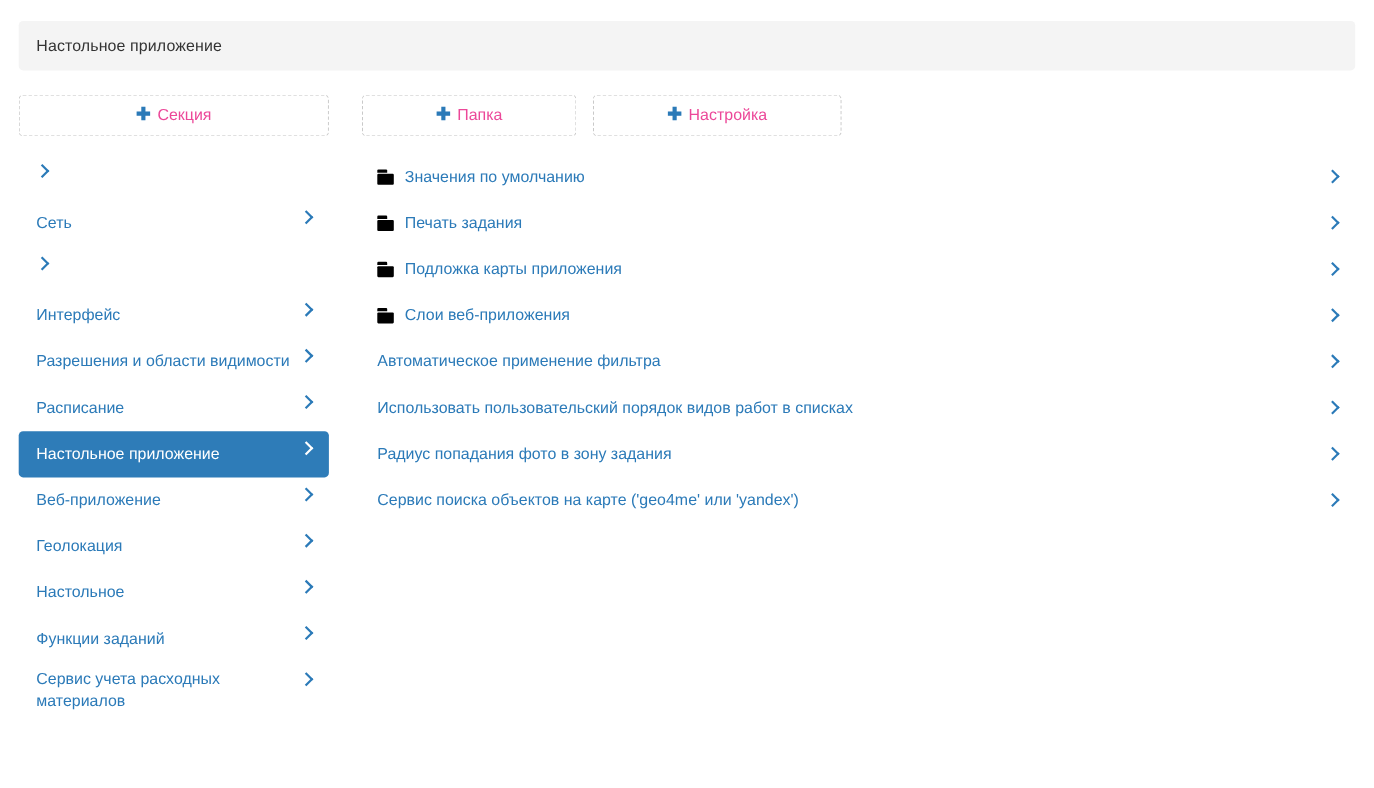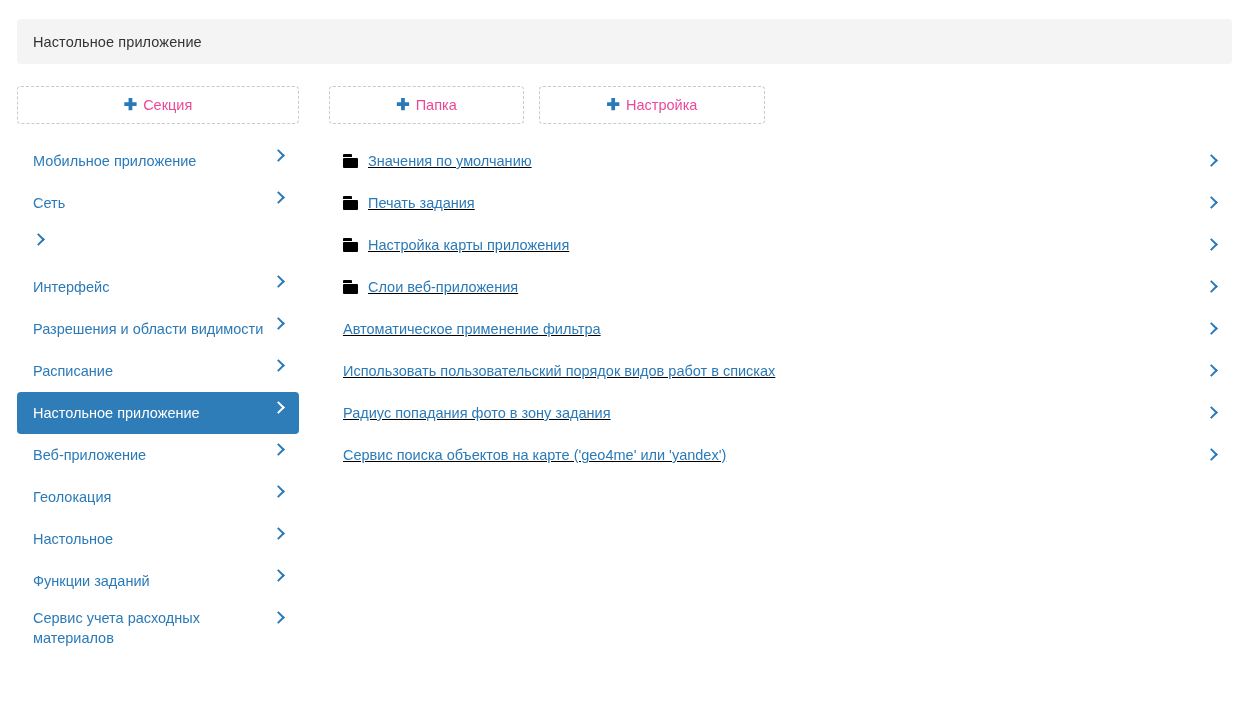--- a/index.html
+++ b/index.html
@@ -135,21 +135,20 @@
     border-right-width: 2.8px;
     border-top-width: 2.8px;
   }
 
   
   .content {
     position: absolute;
     left: 330px;
     top: 140px;
     width: 902px;
-    text-decoration: underline;
   }
   .content-row {
     position: relative;
     height: 42px;
     display: flex;
     align-items: center;
     padding: 0 14px 0 13px;
     box-sizing: border-box;
     cursor: pointer;
     color: #2b7ab8;
@@ -218,21 +217,20 @@
       <span class="btn-label">Папка</span>
     </div>
     <div class="action-btn" id="btn-setting">
       <span class="plus">✚</span>
       <span class="btn-label">Настройка</span>
     </div>
   </div>
 
   <div class="sidebar" id="sidebar">
       <div class="sidebar-item">
-        <span class="si-label">Мобильное приложение</span>
         <span class="chev"></span>
       </div>
       <div class="sidebar-item">
         <span class="si-label">Сеть</span>
         <span class="chev"></span>
       </div>
       <div class="sidebar-item">
         <span class="chev"></span>
       </div>
       <div class="sidebar-item">
@@ -279,21 +277,21 @@
         <span class="cr-label">Значения по умолчанию</span>
         <span class="chev"></span>
       </div>
       <div class="content-row">
         <span class="folder-icon"></span>
         <span class="cr-label">Печать задания</span>
         <span class="chev"></span>
       </div>
       <div class="content-row">
         <span class="folder-icon"></span>
-        <span class="cr-label">Настройка карты приложения</span>
+        <span class="cr-label">Подложка карты приложения</span>
         <span class="chev"></span>
       </div>
       <div class="content-row">
         <span class="folder-icon"></span>
         <span class="cr-label">Слои веб-приложения</span>
         <span class="chev"></span>
       </div>
       <div class="content-row">
         <span class="folder-spacer"></span>
         <span class="cr-label">Автоматическое применение фильтра</span>

